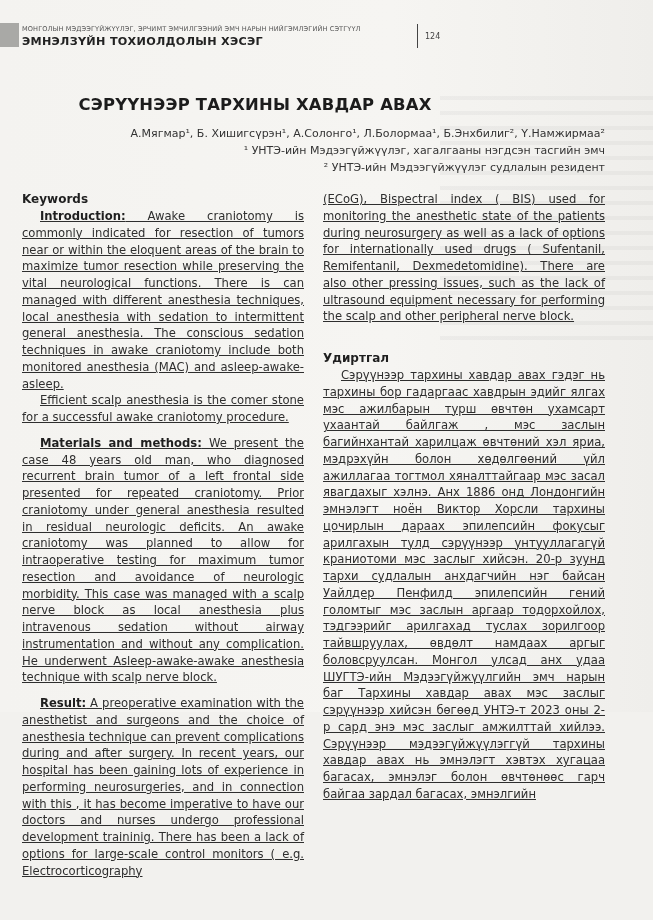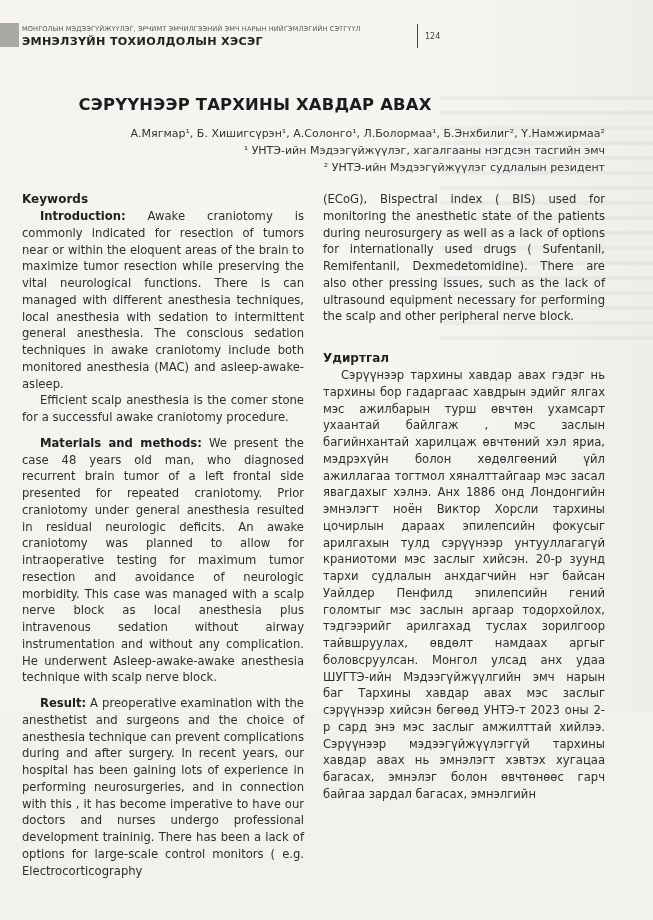--- a/index.html
+++ b/index.html
@@ -50,21 +50,21 @@
     font-size: 11px; color: #333; line-height: 17px;
   }
   .authors div { white-space: nowrap; }
   .col {
     position: absolute; top: 191px;
     font-size: 11.6px; line-height: 16.75px; color: #2e2e2e;
     text-align: justify;
   }
   .col.left { left: 22px; width: 282px; }
   .col.right { left: 323px; width: 282px; }
-  .col p { margin: 0; text-indent: 18px; }
+  .col p { margin: 0; text-indent: 18px; text-decoration: underline; }
   .col p.noind { text-indent: 0; }
   .col .gap { height: 9px; }
   .col h3 {
     margin: 0; font-size: 12px; font-weight: bold; color: #1f1f1f; line-height: 17px;
   }
   .col .lead { font-weight: bold; color: #1f1f1f; }
 </style>
 </head>
 <body>
 

